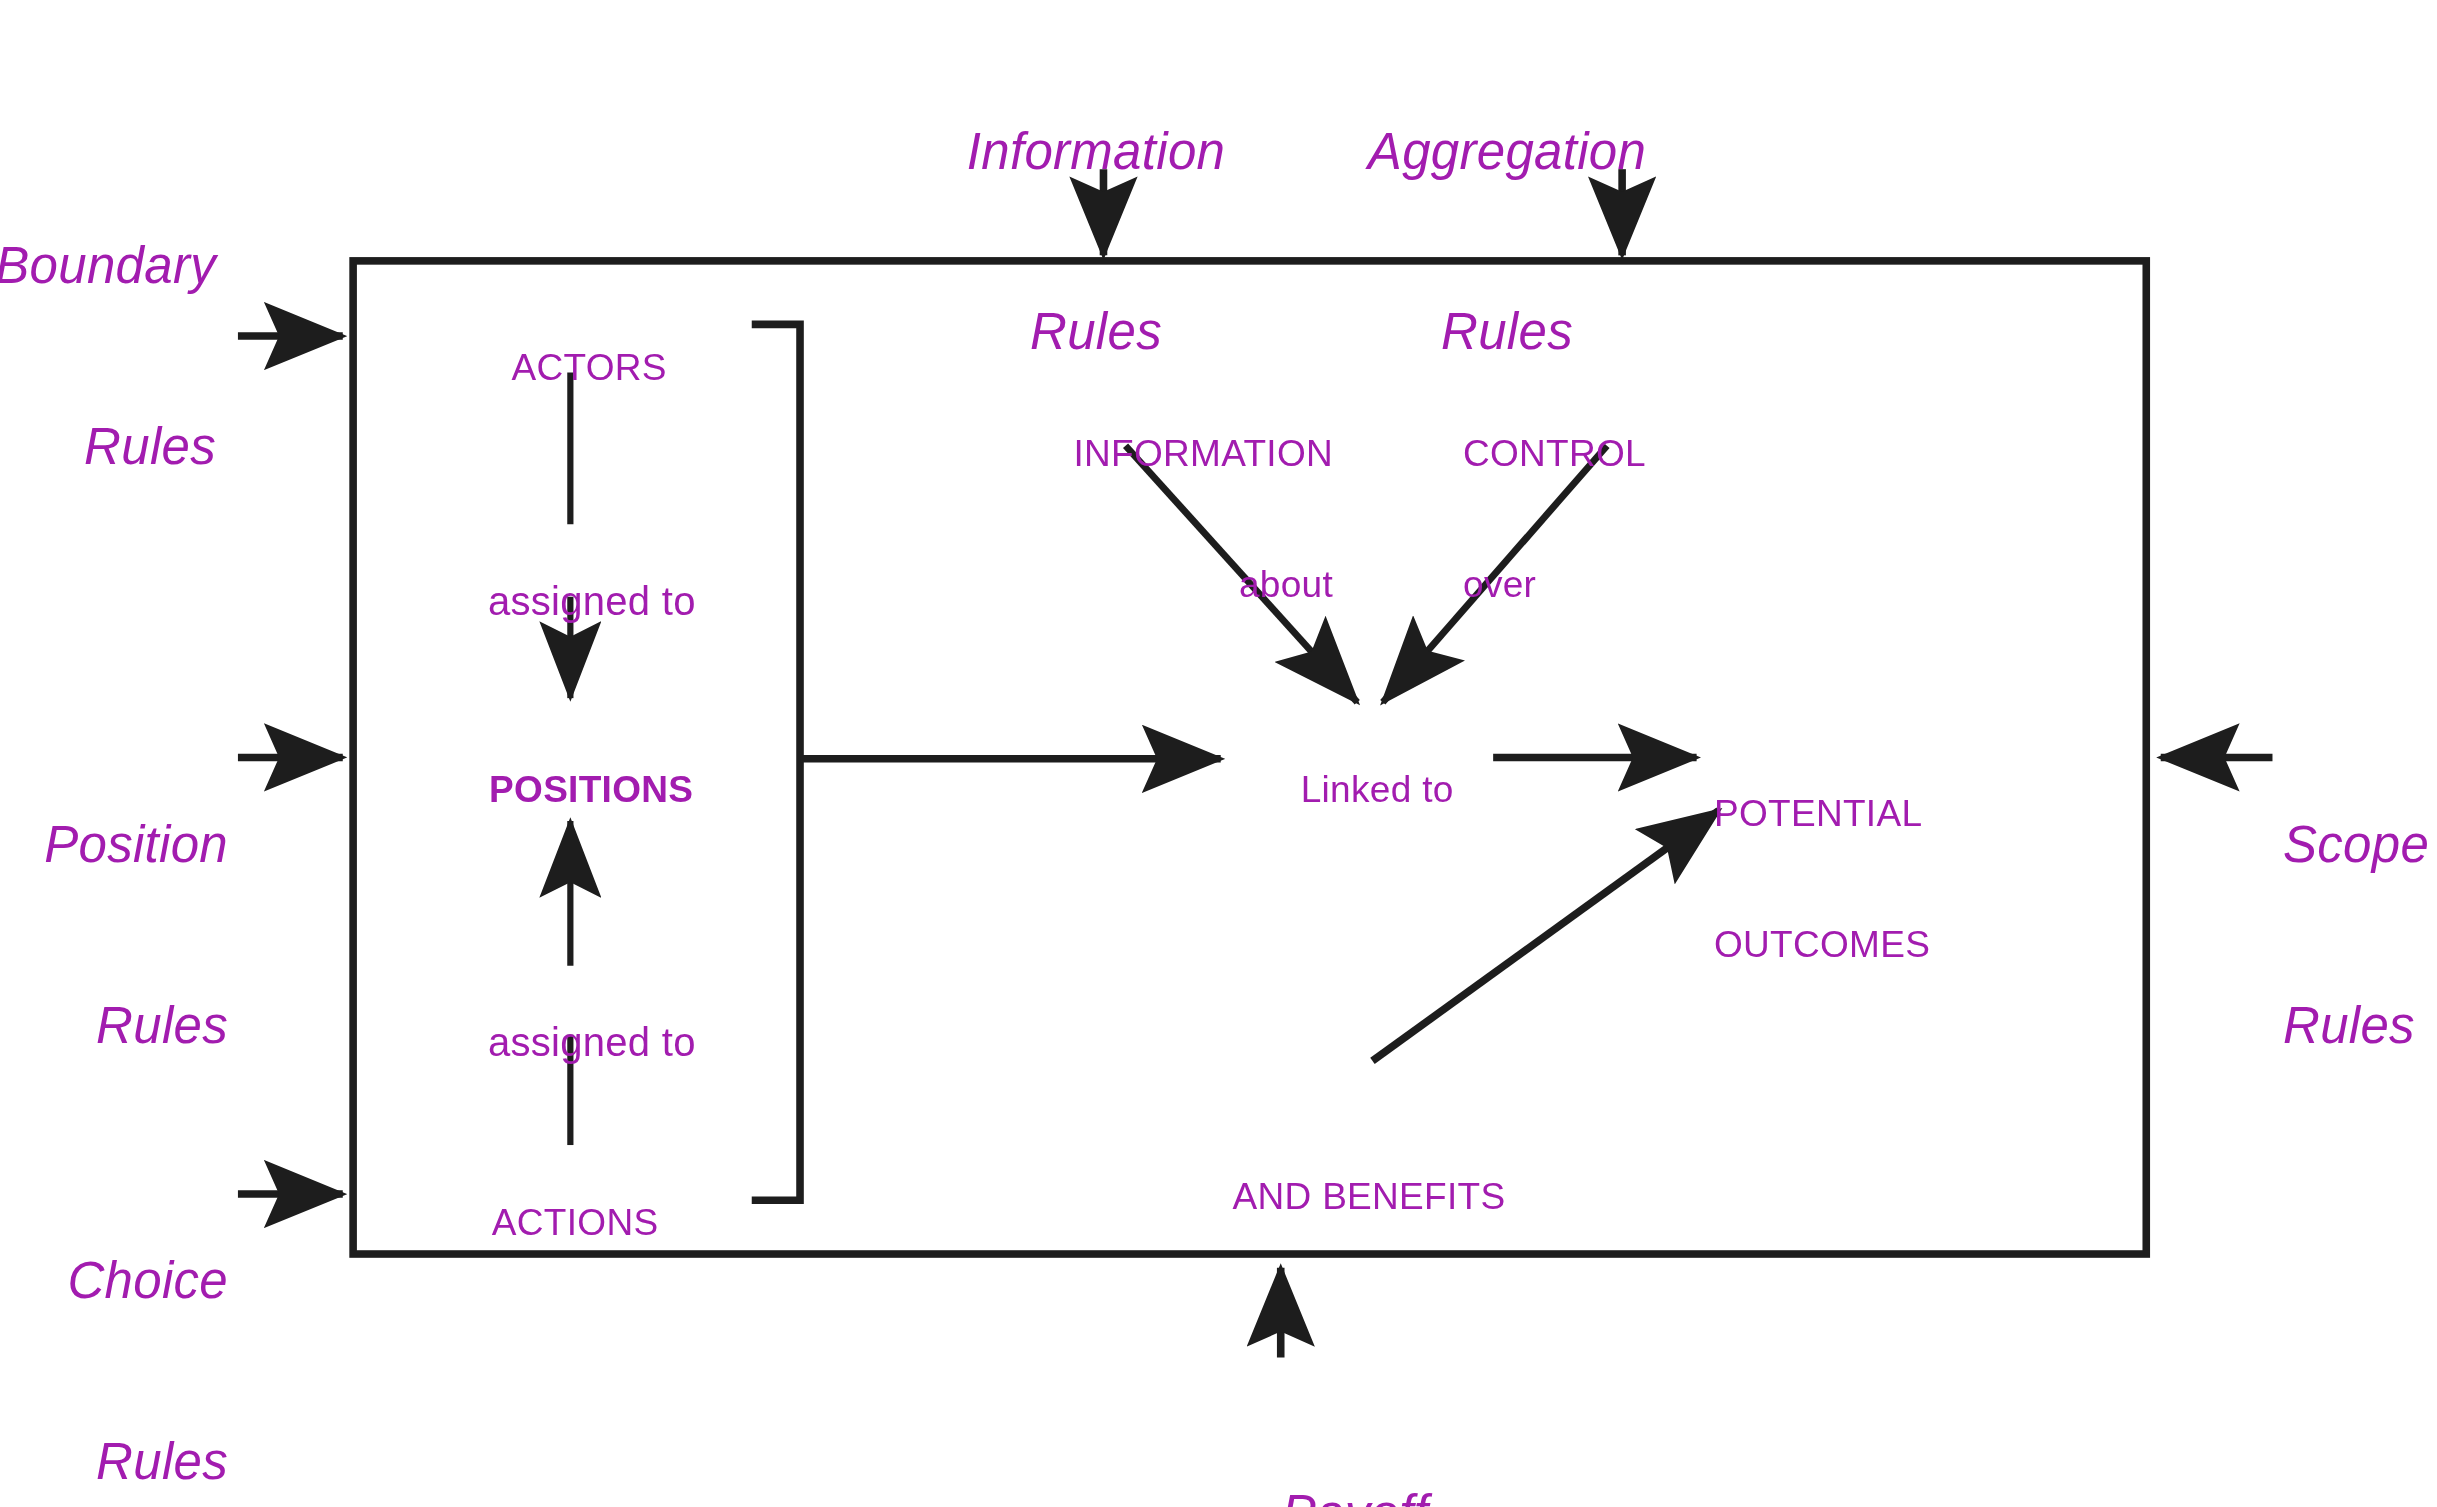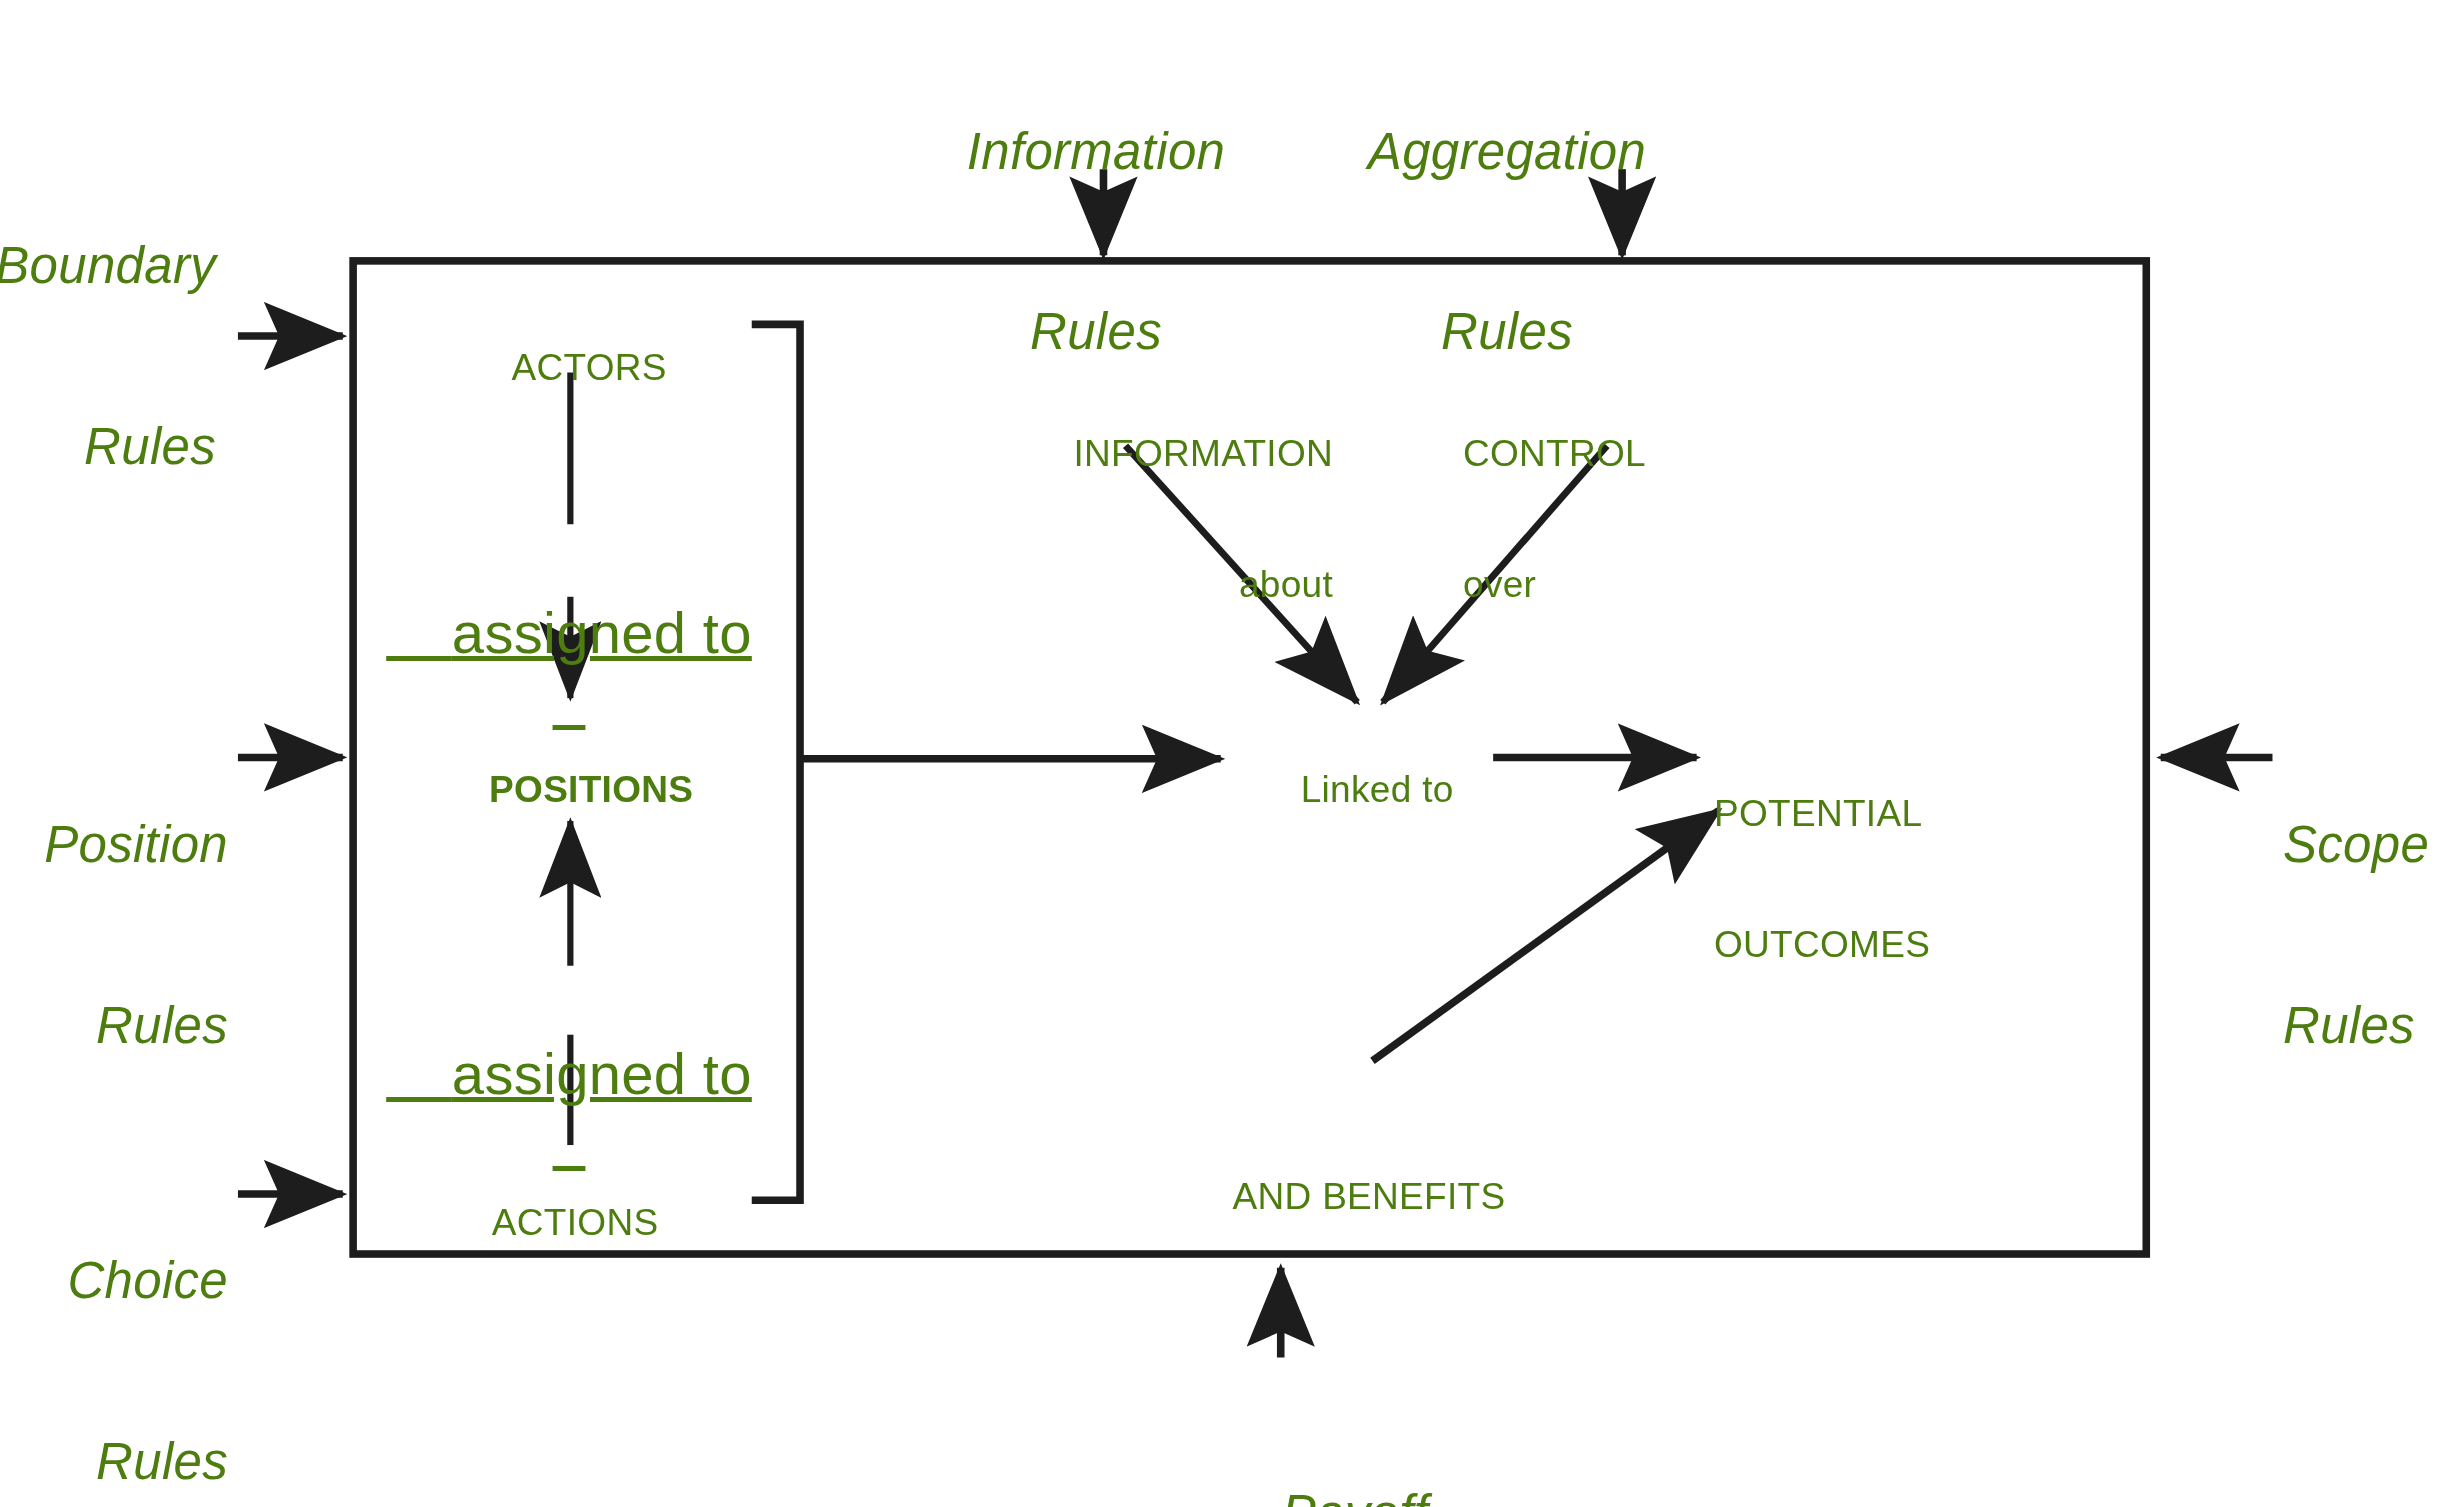--- a/index.html
+++ b/index.html
@@ -21,36 +21,35 @@
     position: absolute;
     left: 0;
     top: 0;
     width: 2438px;
     height: 1508px;
   }
   .lbl {
     position: absolute;
     line-height: 1.18;
     white-space: pre;
-    color: #4d7c0f;
+    color: #a21caf;
   }
   
   .rule-label {
     font-style: italic;
     font-size: 51px;
     letter-spacing: 0.3px;
   }
   
   .node-label {
     font-size: 37px;
     letter-spacing: 0.3px;
   }
   .node-label.small {
-    font-size: 58px;
-    text-decoration: underline;
+    font-size: 40px;
   }
   .ta-c { text-align: center; transform: translateX(-50%); }
   .ta-l { text-align: left; }
   .ta-r { text-align: right; transform: translateX(-100%); }
 </style>
 </head>
 <body>
 
 <div id="stage">
 

